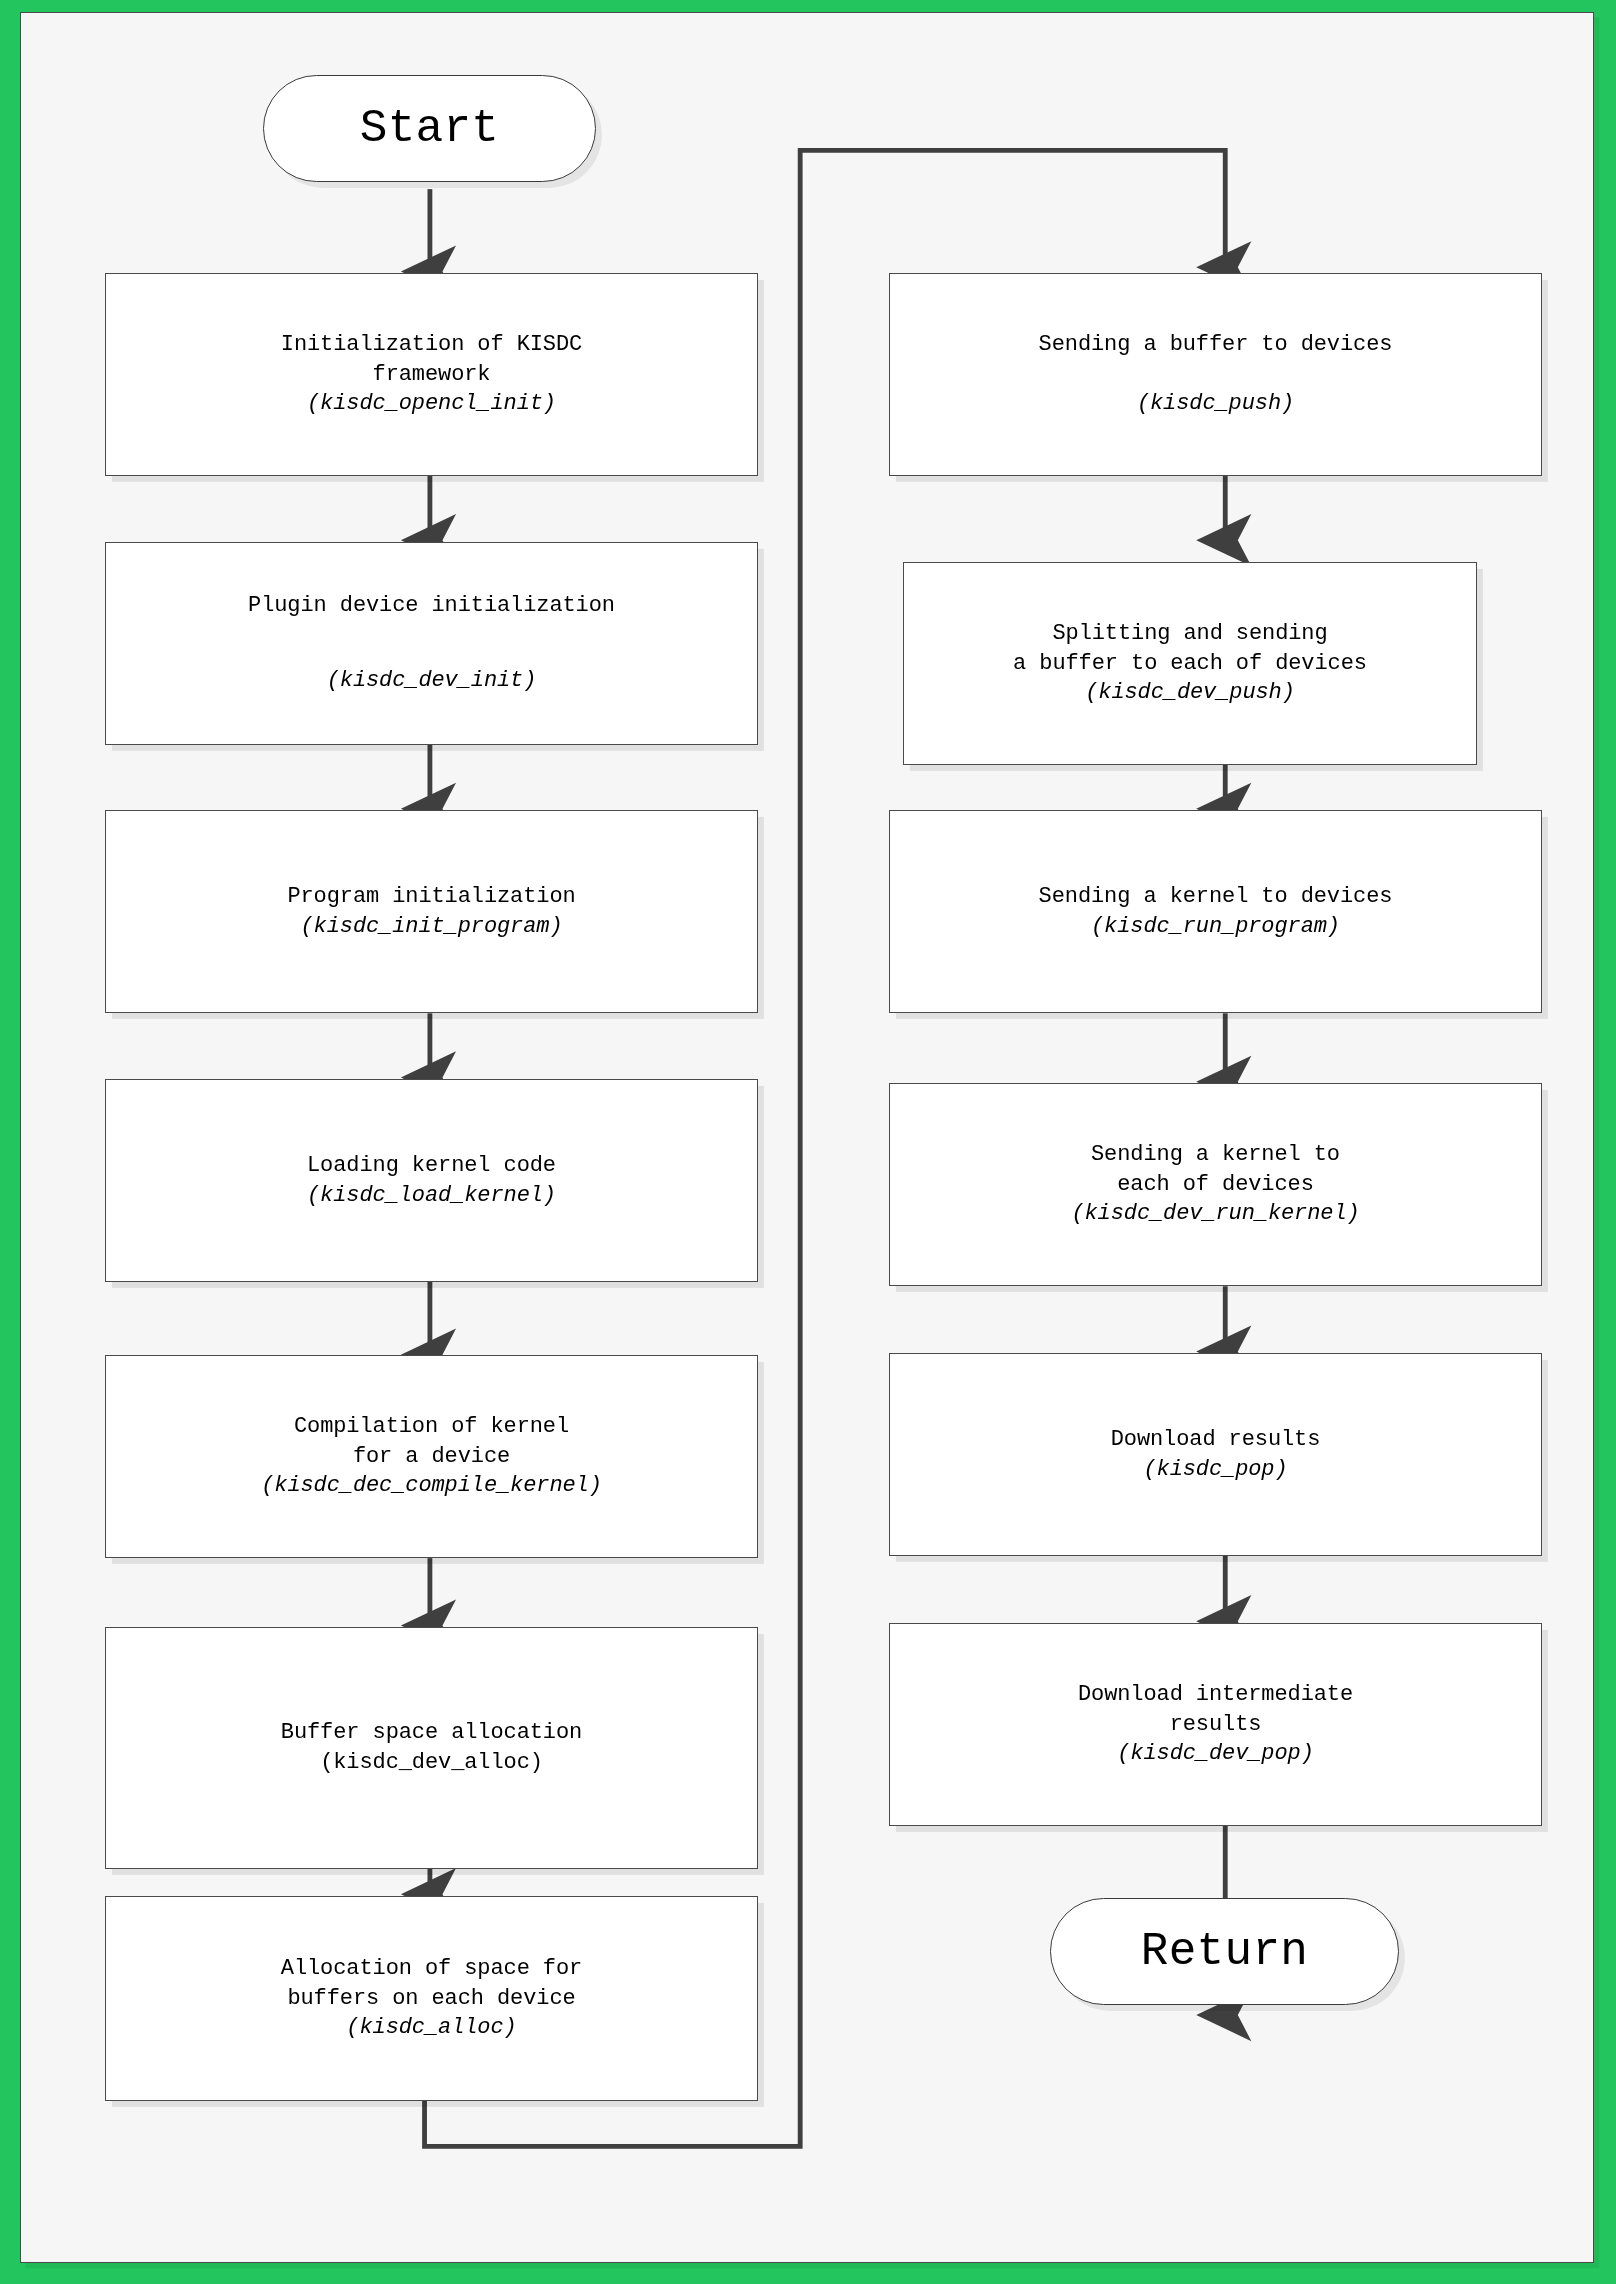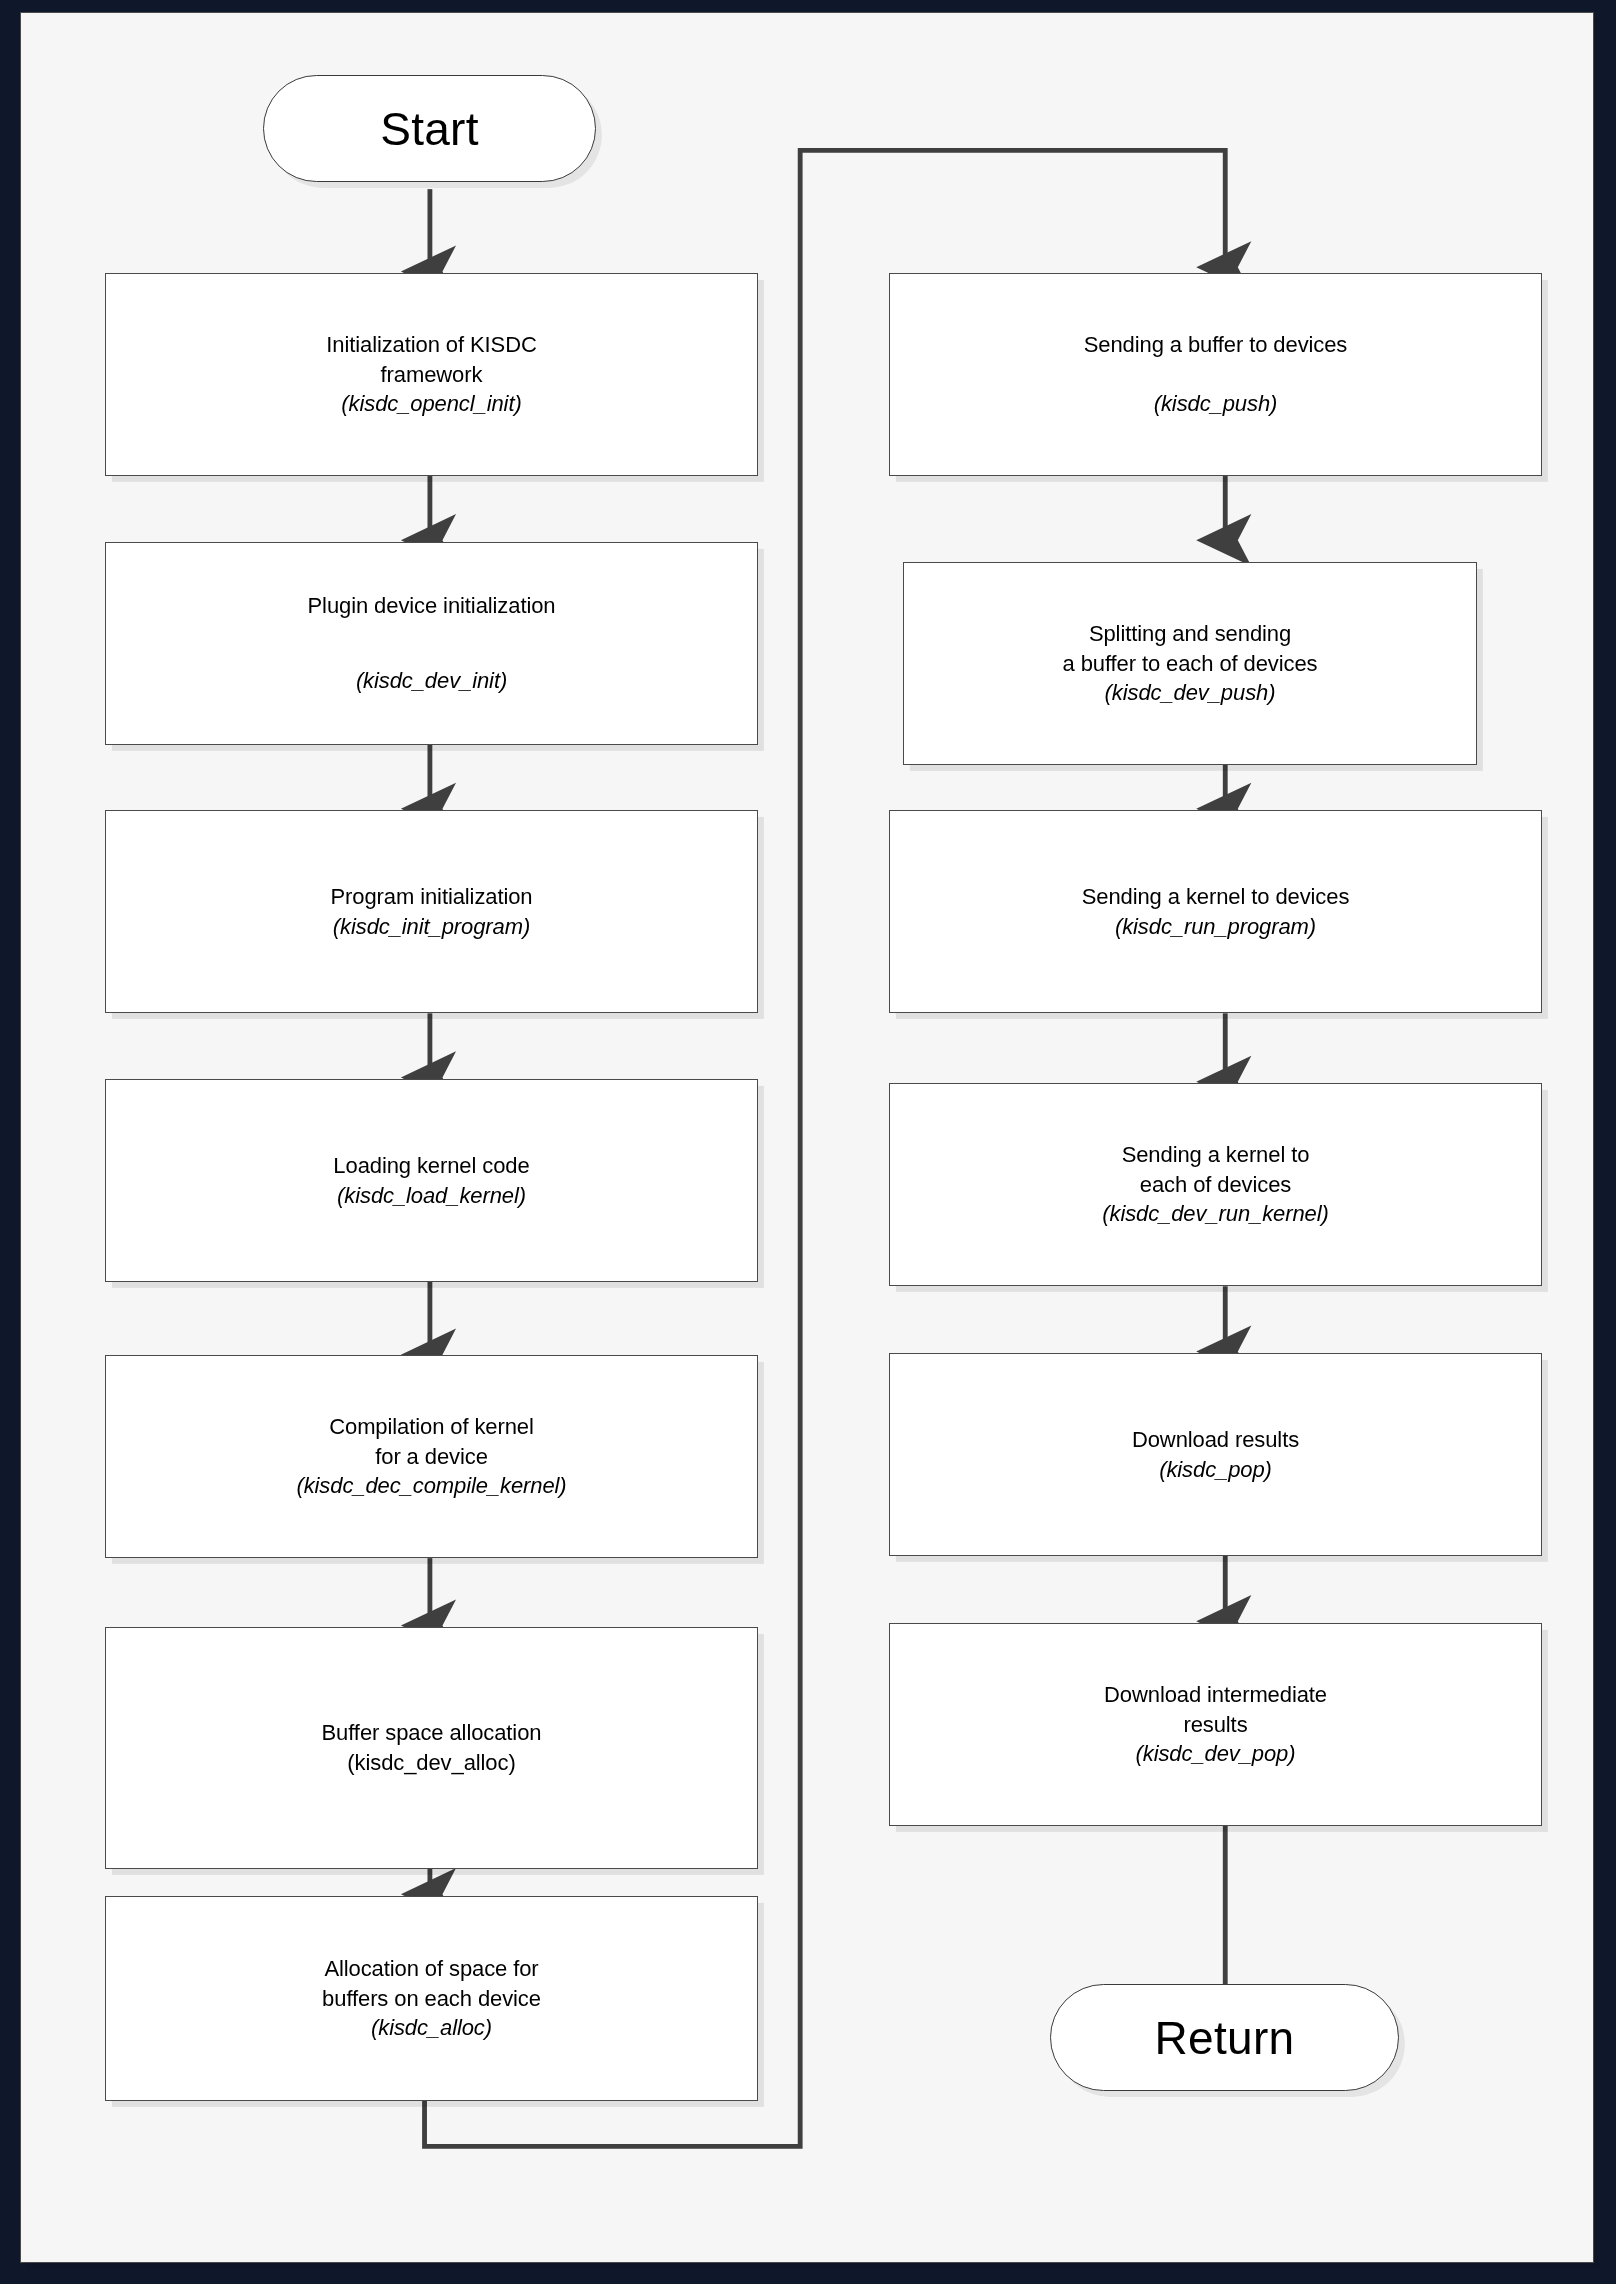--- a/index.html
+++ b/index.html
@@ -4,22 +4,22 @@
 <style>
   html, body {
     margin: 0;
     padding: 0;
     background: #ffffff;
   }
   #page {
     position: relative;
     width: 1617px;
     height: 2284px;
-    background: #0f172a;
-    font-family: Liberation Sans, sans-serif;
+    background: #22c55e;
+    font-family: Liberation Mono, monospace;
     overflow: hidden;
   }
   
   #frame {
     position: absolute;
     left: 20.4px;
     top: 11.8px;
     width: 1574px;
     height: 2251px;
     background: #f6f6f6;
@@ -119,21 +119,21 @@
       <line x1="2280" y1="3398" x2="2280" y2="3745"></line>
     </g>
 
     <path d="M 790,3910 L 790,3995 L 1489,3995 L 1489,280 L 2280,280 L 2280,492" stroke="#3f3f3f" stroke-width="9" fill="none" stroke-linejoin="miter" marker-end="url(#ah)"></path>
   </svg>
 
   <div class="terminal" style="left:263px; top:75px; width:333px; height:107px;">
     <span class="tlabel">Start</span>
   </div>
 
-  <div class="terminal" style="left:1050px; top:1984px; width:349px; height:107px;text-align:center;">
+  <div class="terminal" style="left:1050px; top:1898px; width:349px; height:107px;text-align:center;">
     <span class="tlabel">Return</span>
   </div>
 
   <div class="node" style="left:105px; top:273px; width:653px; height:203px;">
     <span class="line">Initialization of KISDC</span>
     <span class="line">framework</span>
     <span class="line fn">(kisdc_opencl_init)</span>
   </div>
 
   <div class="node" style="left:105px; top:542px; width:653px; height:203px;gap:8px;">

